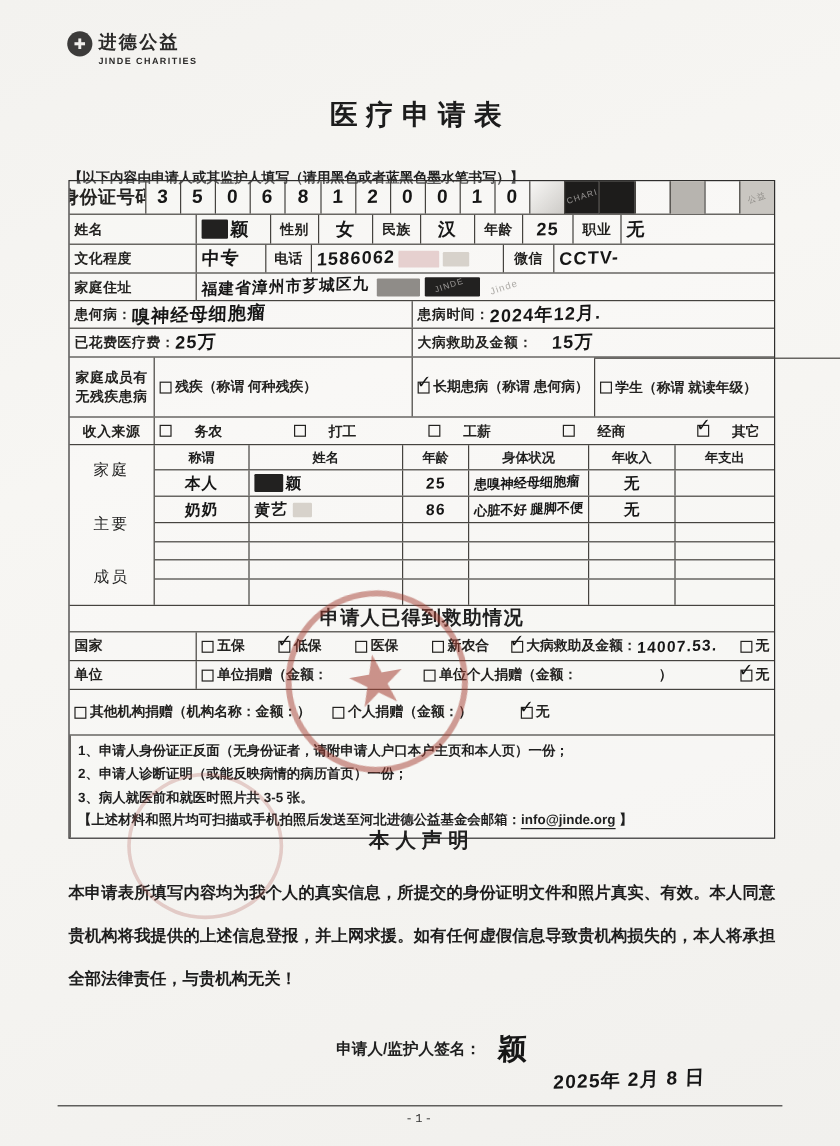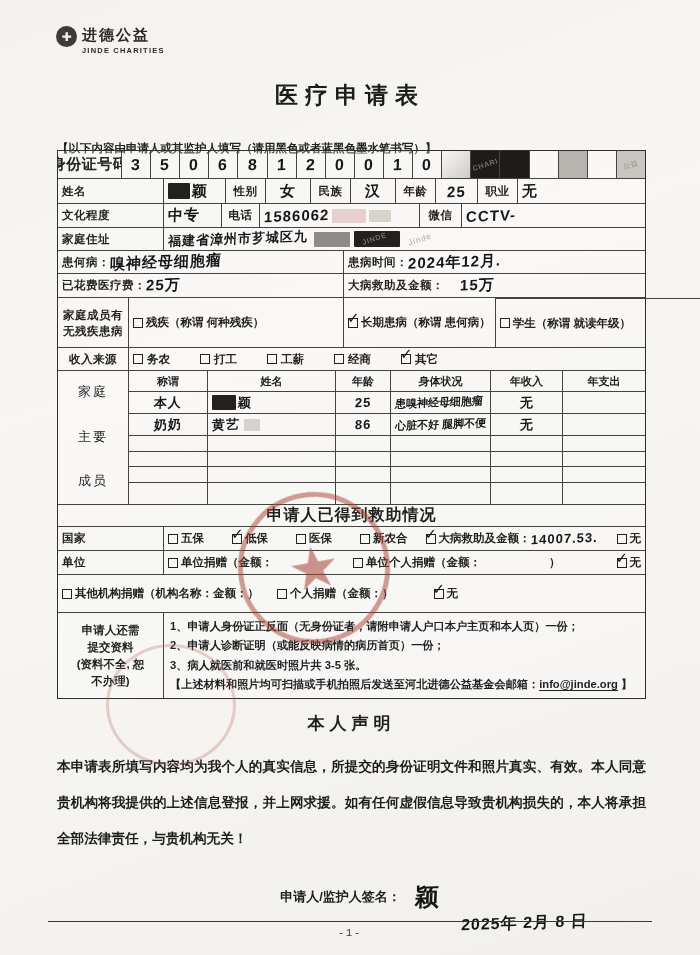--- a/index.html
+++ b/index.html
@@ -81,21 +81,21 @@
   .spacer { flex: 1; } .gap18{width:18px;flex:none} .gap28{width:28px;flex:none} .gap40{width:40px;flex:none}
 
   
   .mat-lab { width: 105px; flex: none; display: flex; flex-direction: column; justify-content: center;
              align-items: center; font-weight: 700; font-size: 11.5px; line-height: 17px; text-align: center; }
   .mat-body { flex: 1; border-left: 1px solid #45433f; padding: 4px 6px; display: flex; flex-direction: column; justify-content: center; }
   .mat-line { font-weight: 700; font-size: 11.2px; line-height: 19.5px; white-space: nowrap; }
   .email { border-bottom: 1.5px solid #222; }
 
   
-  .decl { position: absolute; left: 57px; top: 712px; width: 589px; }
+  .decl { position: absolute; left: 57px; top: 689px; width: 589px; }
   .decl-title { text-align: center; font-size: 17px; font-weight: 700; letter-spacing: 5px; margin-bottom: 14px; }
   .decl-body { font-size: 13.6px; font-weight: 700; line-height: 36px; text-align: justify; color: #1d1d1d; }
   .sign-row { margin-top: 24px; display: flex; align-items: center; justify-content: center; gap: 14px; }
   .sign-label { font-weight: 700; font-size: 13px; padding-left: 17px; }
   .date-row { margin-top: 0px; text-align: right; padding-right: 58px; }
 
   
   .stamp { position: absolute; left: 238px; top: 492px; width: 152px; height: 152px; border-radius: 50%;
            border: 5px solid rgba(165,63,51,.5); display: flex; align-items: center; justify-content: center;
            transform: rotate(-10deg); filter: blur(.3px); }
@@ -273,21 +273,21 @@
           </div>
           <div class="c fx">
               <span class="opt">请在相应的 □ 内打 “ √ ”</span>
             </div>
         </div>
       </div>
     </div>
 
     <div class="row h23">
       <div class="c lb w70 ctr">收入来源</div>
-      <div class="c fx" style="gap:1px">
+      <div class="c fx" style="gap:16px">
         <span class="cb"></span>
           <span class="opt">务农</span>
           <span class="gap28"></span>
         <span class="cb"></span>
           <span class="opt">打工</span>
           <span class="gap28"></span>
         <span class="cb"></span>
           <span class="opt">工薪</span>
           <span class="gap28"></span>
         <span class="cb"></span>
@@ -453,26 +453,20 @@
           <span class="opt">个人捐赠（金额：）</span>
         <span class="gap40"></span>
         <span class="cb checked">
             <span class="tick">✓</span>
           </span>
           <span class="opt">无</span>
       </div>
     </div>
 
     <div class="row h86">
-      <div class="mat-lab">
-        <span>申请人还需</span>
-        <span>提交资料</span>
-        <span>(资料不全, 恕</span>
-        <span>不办理)</span>
-      </div>
       <div class="mat-body">
         <div class="mat-line">1、申请人身份证正反面（无身份证者，请附申请人户口本户主页和本人页）一份；</div>
         <div class="mat-line">2、申请人诊断证明（或能反映病情的病历首页）一份；</div>
         <div class="mat-line">3、病人就医前和就医时照片共 3-5 张。</div>
         <div class="mat-line"><span>【上述材料和照片均可扫描或手机拍照后发送至河北进德公益基金会邮箱：</span><span class="email">info@jinde.org</span><span> 】</span></div>
       </div>
     </div>
 
   </div>
 

